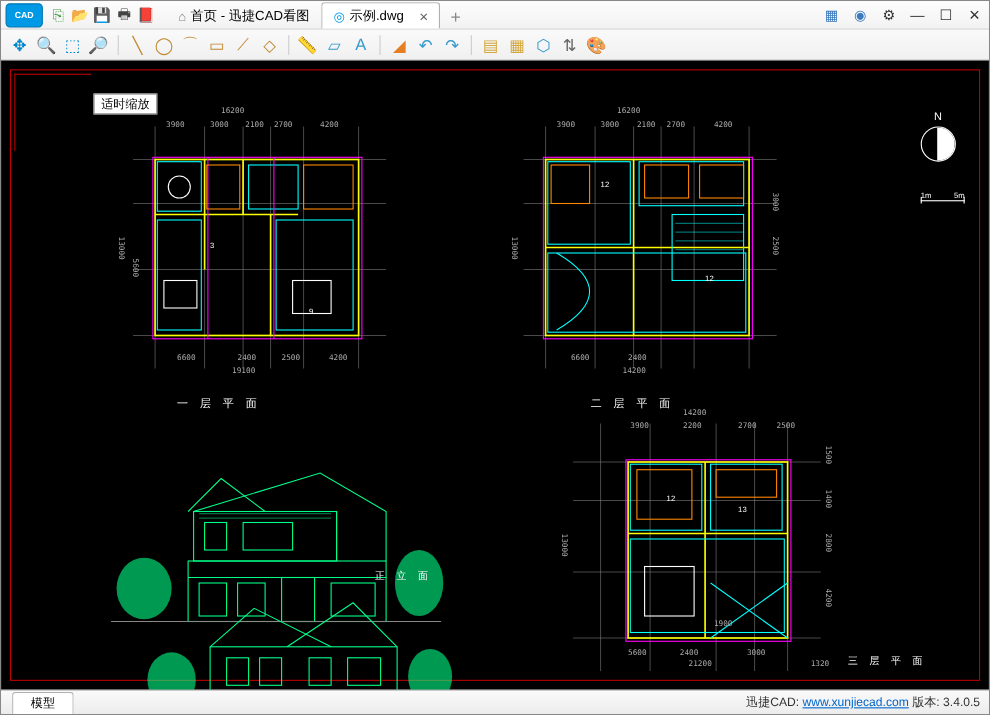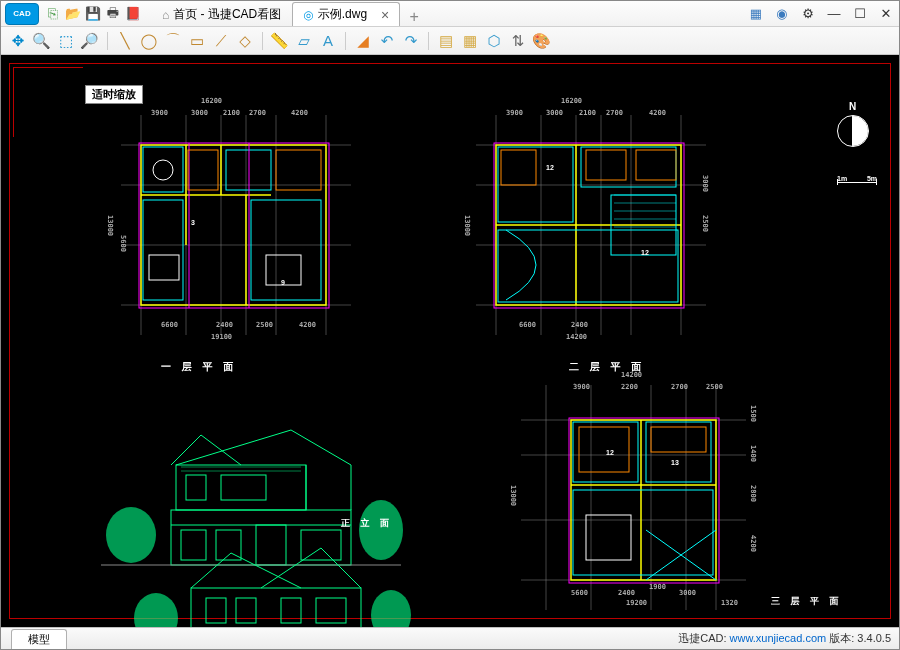--- a/index.html
+++ b/index.html
@@ -18,33 +18,33 @@
 .new-tab { width: 20px; text-align: center; color: #888; font-size: 16px; cursor: pointer; margin-left: 4px; }
 .win-controls { display: flex; gap: 8px; margin-left: auto; }
 .win-btn { width: 18px; height: 18px; display: flex; align-items: center; justify-content: center; font-size: 13px; cursor: pointer; color: #333; }
 
 
 .toolbar { height: 28px; background: linear-gradient(#fafafa,#f0f0f0); border-bottom: 1px solid #c8c8c8; display: flex; align-items: center; padding: 0 6px; gap: 2px; }
 .tool-btn { width: 22px; height: 22px; display: flex; align-items: center; justify-content: center; cursor: pointer; border-radius: 2px; font-size: 15px; }
 .tool-sep { width: 1px; height: 18px; background: #ccc; margin: 0 4px; }
 
 
-.canvas { position: absolute; top: 54px; left: 0; right: 0; bottom: 22px; background: #000; overflow: hidden; font-weight: bold; }
+.canvas { position: absolute; top: 54px; left: 0; right: 0; bottom: 22px; background: #000; overflow: hidden; }
 .border-frame { position: absolute; inset: 8px; border: 1px solid #b00; }
 .corner { position: absolute; width: 70px; height: 70px; top: 12px; left: 12px; border-top: 1px solid #b00; border-left: 1px solid #b00; }
 
 .tooltip { position: absolute; top: 30px; left: 84px; background: #fff; border: 1px solid #888; padding: 1px 6px; font-size: 11px; }
 .dim-text { position: absolute; color: #aaa; font-size: 7px; font-family: monospace; }
 .plan-title { position: absolute; color: #fff; font-size: 10px; letter-spacing: 4px; }
 
 
 .bottom { position: absolute; bottom: 0; left: 0; right: 0; height: 22px; background: linear-gradient(#fafafa,#ececec); border-top: 1px solid #c0c0c0; display: flex; align-items: center; font-size: 11px; }
 .bottom-tab { padding: 2px 16px; border: 1px solid #b0b0b0; border-bottom: none; background: #fff; margin-left: 10px; border-top-left-radius: 3px; border-top-right-radius: 3px; cursor: pointer; }
 .bottom-right { margin-left: auto; margin-right: 8px; color: #333; }
-.bottom-right a { color: #0066cc; }
+.bottom-right a { color: #0066cc; text-decoration: underline; }
 
 
 .compass { position: absolute; top: 60px; right: 30px; width: 32px; height: 32px; }
 .compass-circle { width: 32px; height: 32px; border: 1px solid #fff; border-radius: 50%; position: relative; overflow: hidden; }
 .compass-half { position: absolute; width: 16px; height: 32px; background: #fff; right: 0; }
 .compass-n { position: absolute; top: -14px; left: 12px; color: #fff; font-size: 10px; }
 .scale-bar { position: absolute; top: 120px; right: 22px; color: #fff; font-size: 7px; }
 .scale-line { width: 40px; height: 1px; background: #fff; position: relative; }
 .scale-line::before, .scale-line::after { content:''; position:absolute; width:1px; height:6px; background:#fff; top:-3px; }
 .scale-line::after { right: 0; }
@@ -222,21 +222,21 @@
   <div class="dim-text" style="top:54px; left:545px">3000</div>
   <div class="dim-text" style="top:54px; left:578px">2100</div>
   <div class="dim-text" style="top:54px; left:605px">2700</div>
   <div class="dim-text" style="top:54px; left:648px">4200</div>
   <div class="dim-text" style="top:160px; left:462px; writing-mode:vertical-rl">13000</div>
   <div class="dim-text" style="top:120px; left:700px; writing-mode:vertical-rl">3000</div>
   <div class="dim-text" style="top:160px; left:700px; writing-mode:vertical-rl">2500</div>
   <div class="dim-text" style="top:266px; left:518px">6600</div>
   <div class="dim-text" style="top:266px; left:570px">2400</div>
   <div class="dim-text" style="top:278px; left:565px">14200</div>
-  <div class="plan-title" style="top:305px; left:568px">二 层 平 面</div>
+  <div class="plan-title" style="top:305px; left:536px">二 层 平 面</div>
 
   <svg class="plan-svg" style="top:320px; left:80px; width:330px; height:250px" viewBox="0 0 330 170">
     <g stroke="#00ff88" stroke-width="1" fill="none">
       <rect x="90" y="95" width="180" height="55"></rect>
       <rect x="95" y="50" width="130" height="45"></rect>
       <polyline points="90,50 120,20 160,50"></polyline>
       <polyline points="95,50 210,15 270,50 270,95"></polyline>
       <polyline points="225,50 225,95"></polyline>
       <line x1="90" y1="110" x2="270" y2="110"></line>
       <rect x="100" y="115" width="25" height="30"></rect>
@@ -312,24 +312,24 @@
   <div class="dim-text" style="top:328px; left:620px">2200</div>
   <div class="dim-text" style="top:328px; left:670px">2700</div>
   <div class="dim-text" style="top:328px; left:705px">2500</div>
   <div class="dim-text" style="top:430px; left:508px; writing-mode:vertical-rl">13000</div>
   <div class="dim-text" style="top:350px; left:748px; writing-mode:vertical-rl">1500</div>
   <div class="dim-text" style="top:390px; left:748px; writing-mode:vertical-rl">1400</div>
   <div class="dim-text" style="top:430px; left:748px; writing-mode:vertical-rl">2800</div>
   <div class="dim-text" style="top:480px; left:748px; writing-mode:vertical-rl">4200</div>
   <div class="dim-text" style="top:534px; left:570px">5600</div>
   <div class="dim-text" style="top:534px; left:617px">2400</div>
-  <div class="dim-text" style="top:528px; left:648px">1900</div>
+  <div class="dim-text" style="top:508px; left:648px">1900</div>
   <div class="dim-text" style="top:534px; left:678px">3000</div>
-  <div class="dim-text" style="top:544px; left:625px">19200</div>
-  <div class="dim-text" style="top:544px; left:720px">1320</div>
+  <div class="dim-text" style="top:544px; left:625px">21200</div>
+  <div class="dim-text" style="top:544px; left:736px">1320</div>
   <div class="plan-title" style="top:540px; left:770px; font-size:9px">三 层 平 面</div>
 
   <div class="compass">
     <div class="compass-n">N</div>
     <div class="compass-circle">
         <div class="compass-half"></div>
       </div>
   </div>
   <div class="scale-bar">
     <div style="display:flex; justify-content:space-between; width:40px">

